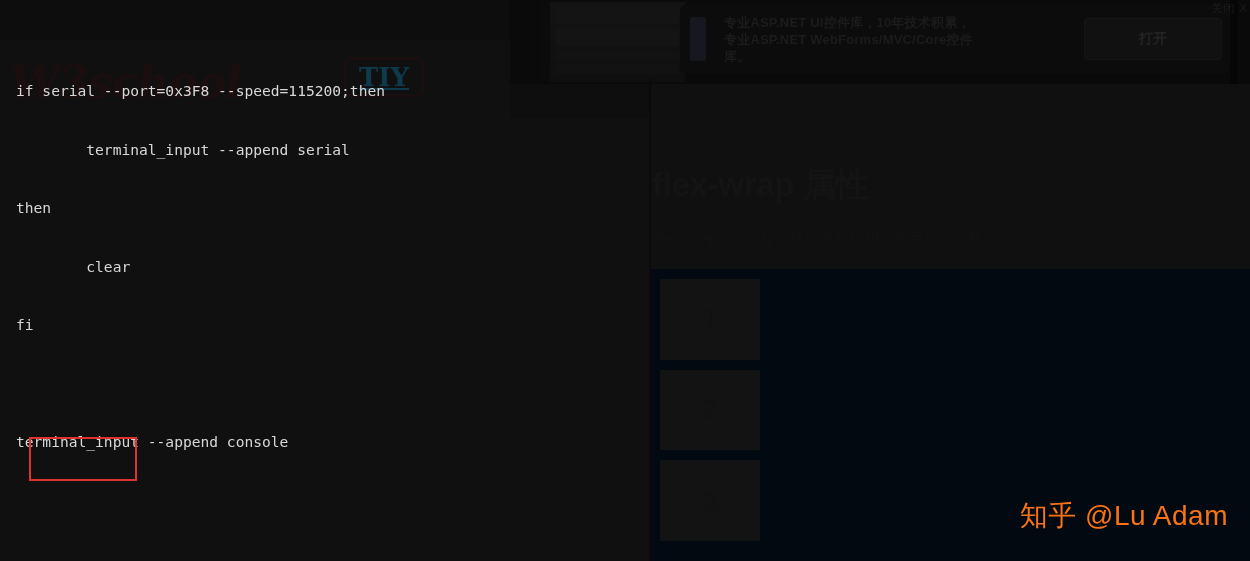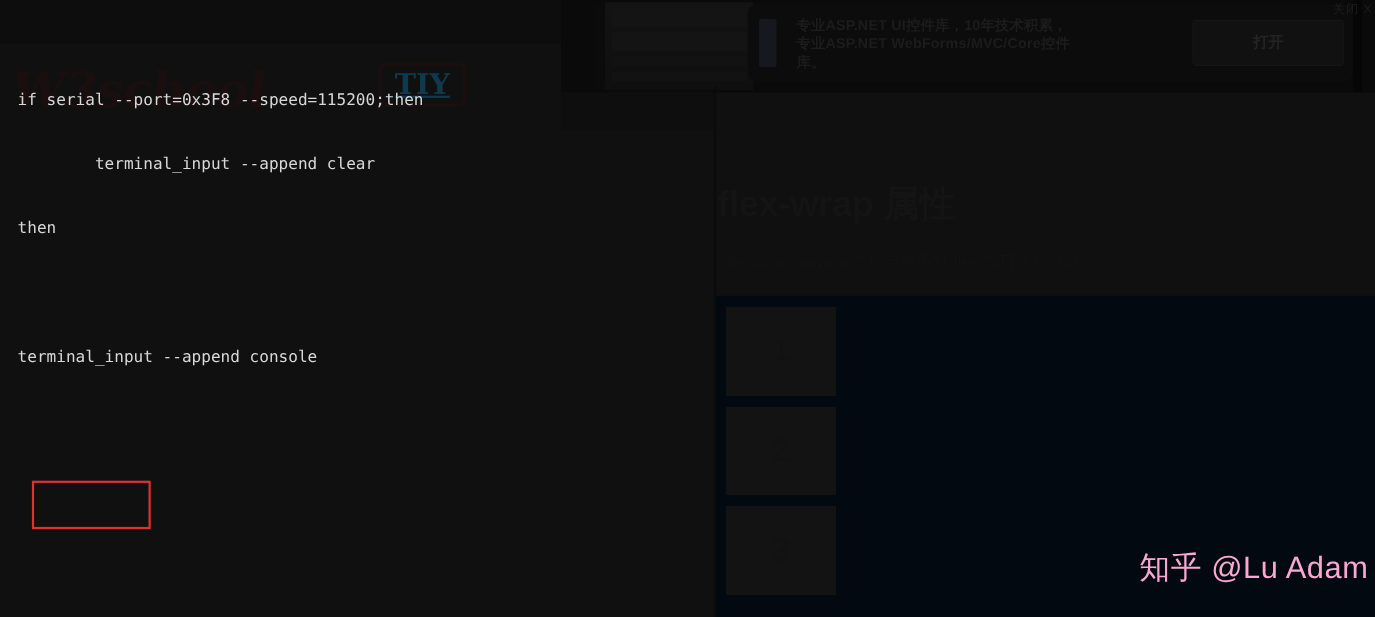--- a/index.html
+++ b/index.html
@@ -255,25 +255,25 @@
   #flex-seam {
     position: absolute;
     left: 0px; top: 185px;
     width: 3px; height: 292px;
     background: #0a1018;
   }
 
   
   #zhihu-watermark {
     position: absolute;
-    right: 6px;
+    right: 22px;
     bottom: 26px;
     z-index: 9;
     font-size: 28px;
-    color: #f9a8d4;
+    color: #f97316;
     font-family: "Liberation Sans", sans-serif;
     letter-spacing: .5px;
     white-space: nowrap;
     pointer-events: none;
   }
 
   
   #pane-seam {
     position: absolute;
     left: 649px; top: 78px;
@@ -326,22 +326,24 @@
 
   <div id="code-pane" class="clip">
 
     <div id="code-watermark">
       <div class="wm-text">W3school</div>
       <div class="wm-badge">TIY</div>
     </div>
 
     <div id="code-text">
       <span class="ln">if serial --port=0x3F8 --speed=115200;then</span>
-      <span class="ln">        terminal_input --append clear</span>
+      <span class="ln">        terminal_input --append serial</span>
       <span class="ln">then</span>
+      <span class="ln">        clear</span>
+      <span class="ln">fi</span>
       <span class="ln blank">&nbsp;</span>
       <span class="ln">terminal_input --append console</span>
       
       
       
       
       
       
       
       

